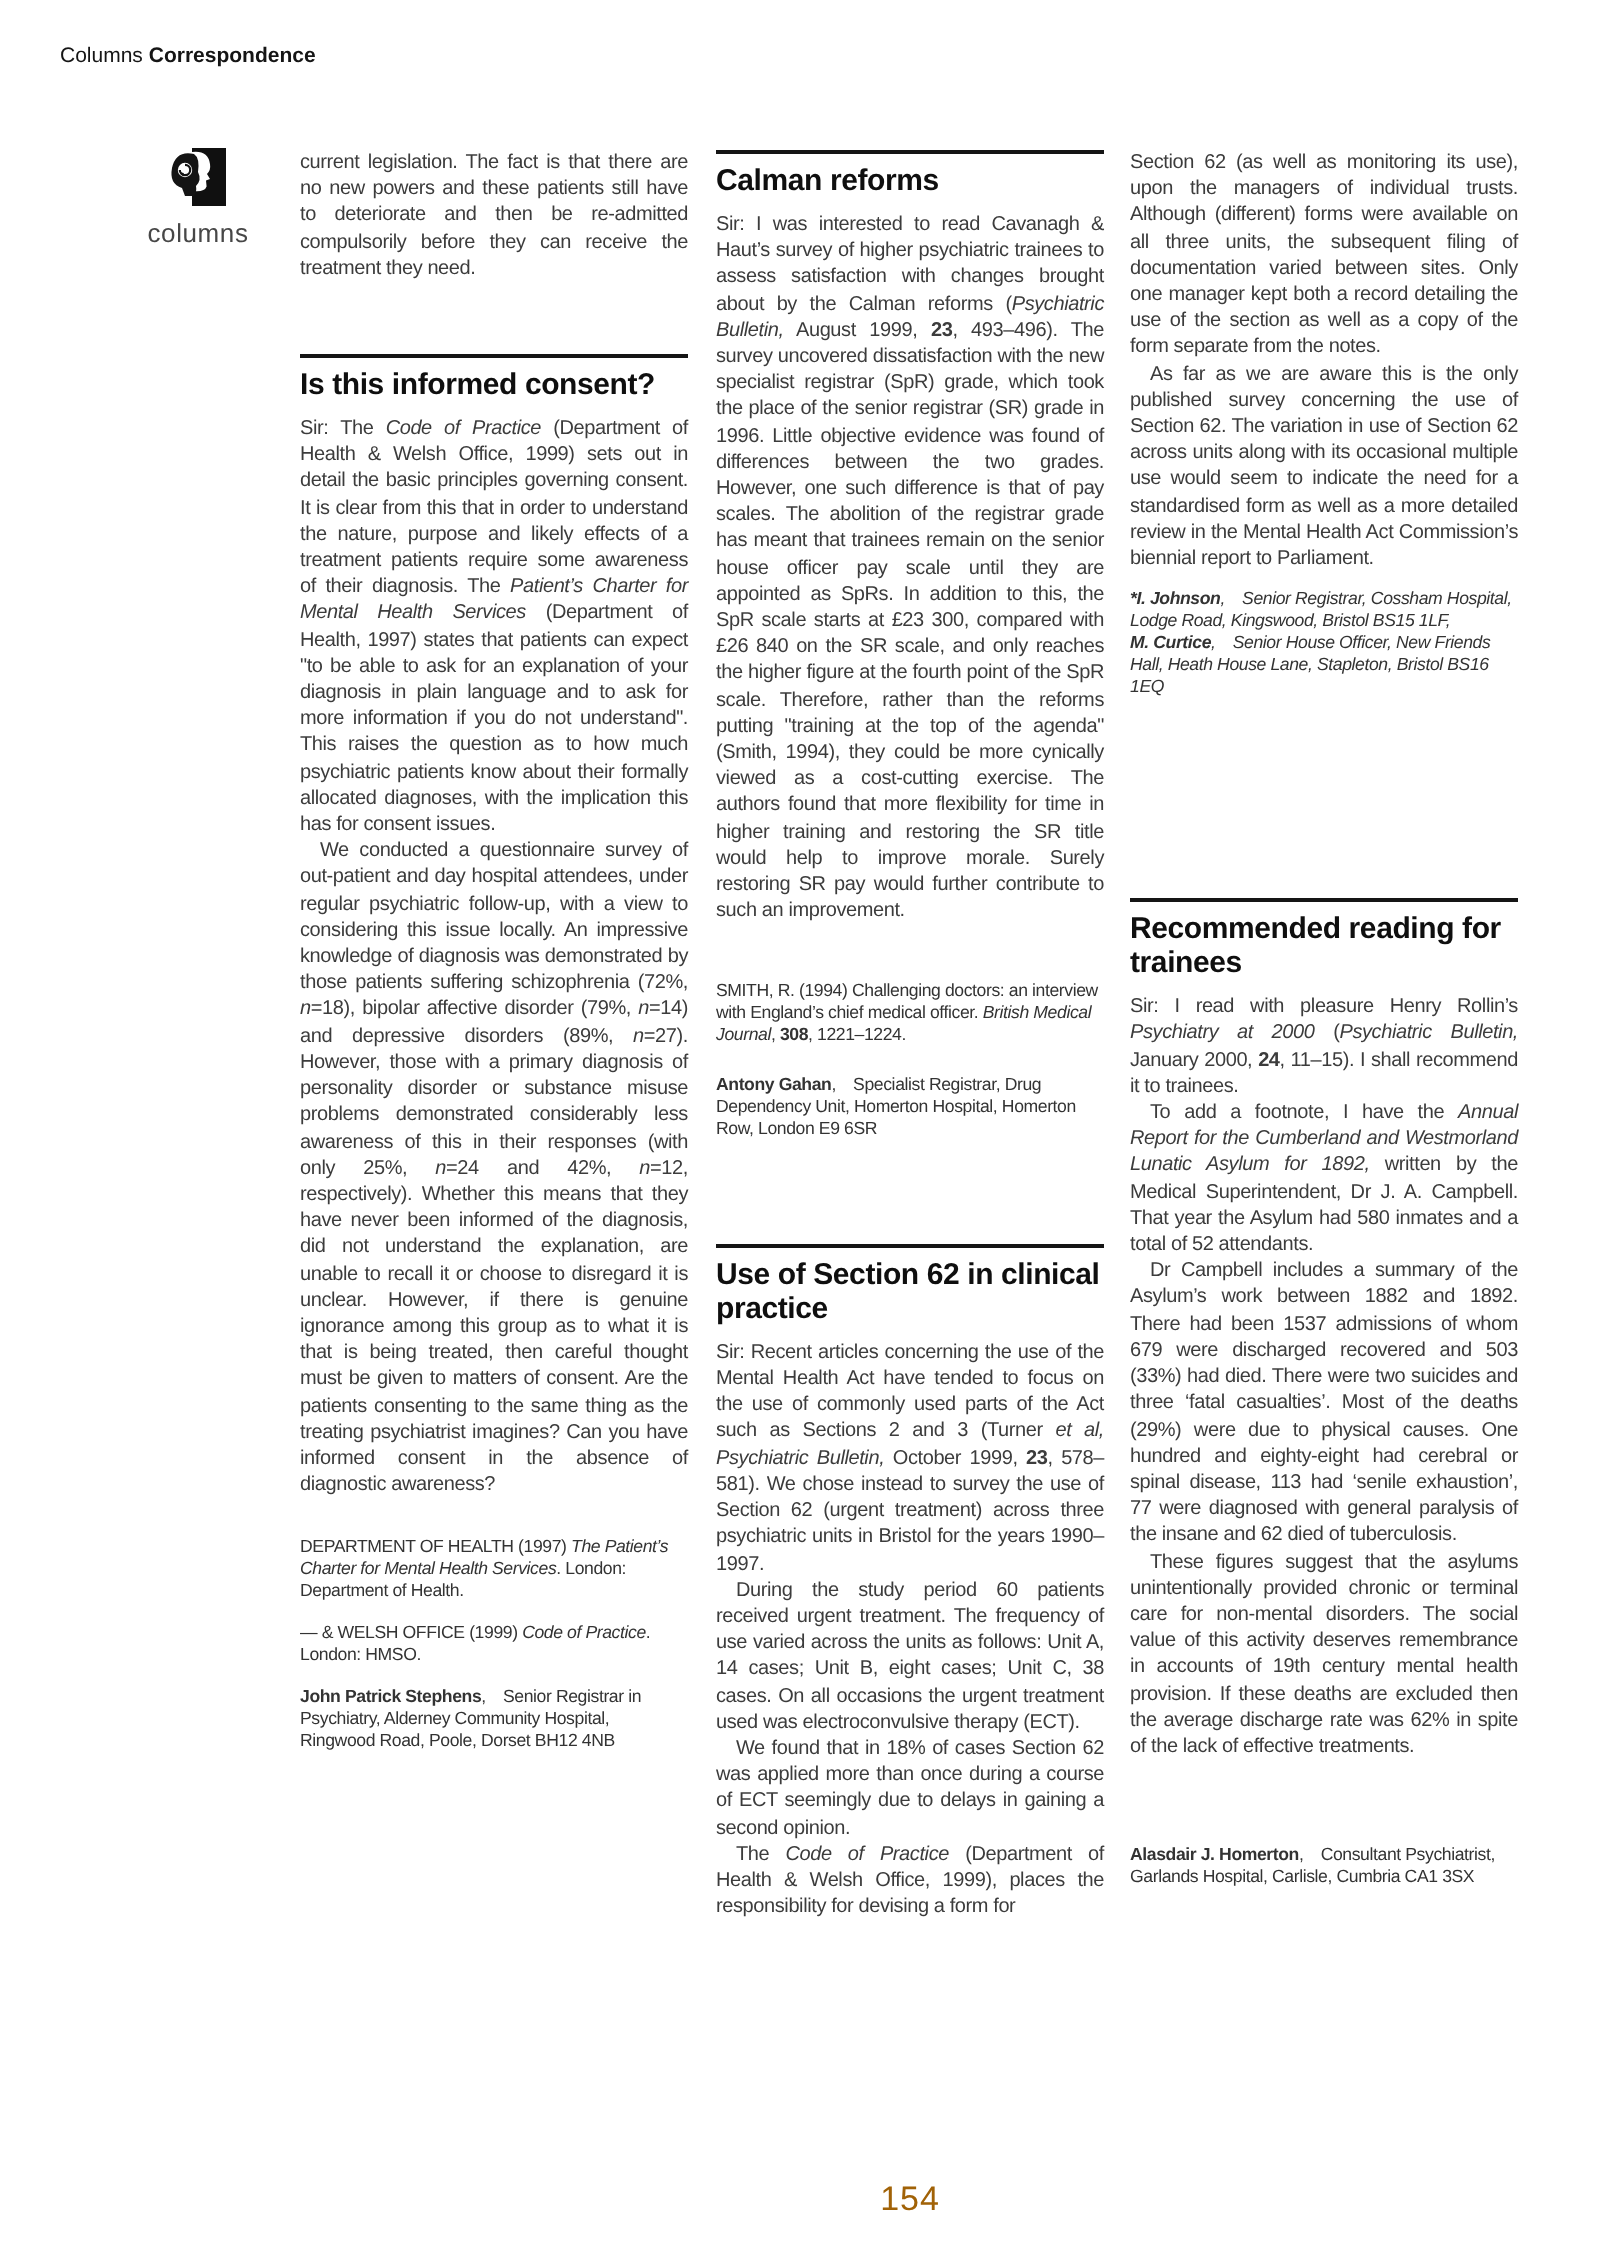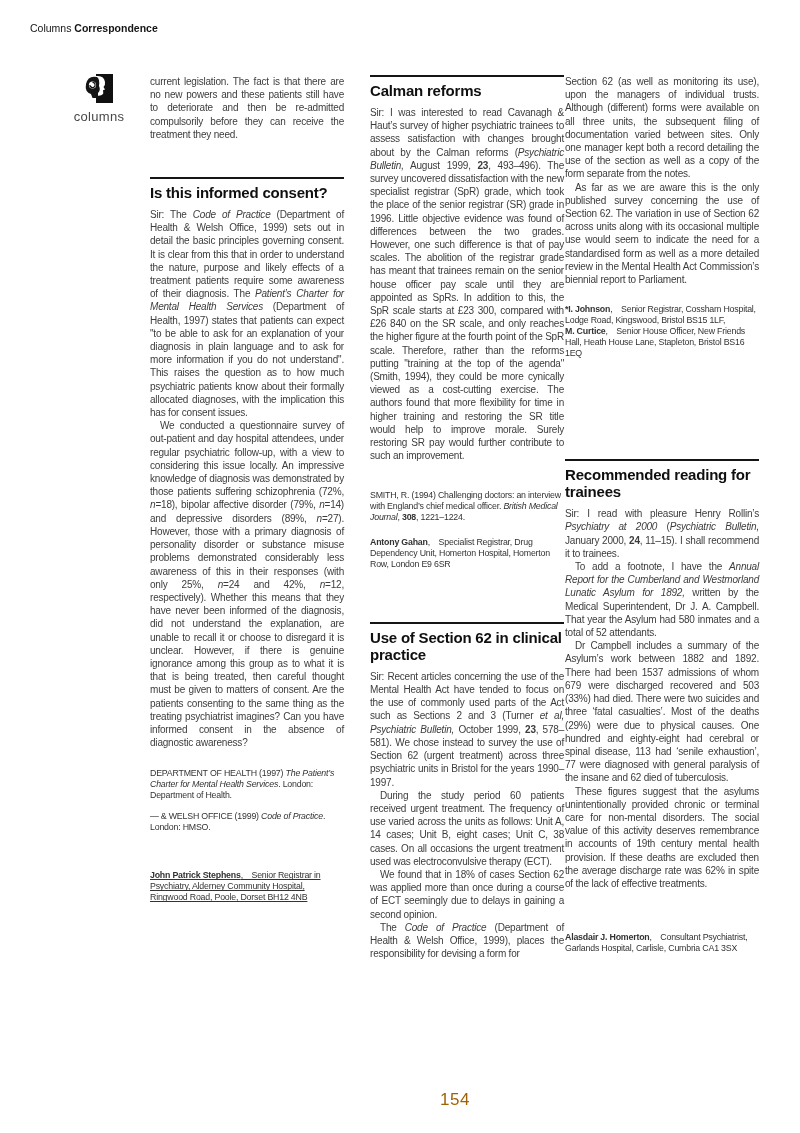--- a/index.html
+++ b/index.html
@@ -8,33 +8,33 @@
     font-family:"Liberation Sans","DejaVu Sans",sans-serif;color:#3c3c3c;
   }
   .masthead{position:absolute;left:30px;top:22px;font-size:10.5px;color:#151515;letter-spacing:0;}
   .bd{font-weight:bold;}
   .it{font-style:italic;}
   .logo{position:absolute;left:72px;top:73px;width:54px;text-align:center;}
   .logo svg{display:block;margin:0 auto;}
   .logo-label{font-size:13px;color:#474747;margin-top:4px;letter-spacing:0.3px;}
   .col{position:absolute;top:75px;width:194px;font-size:10px;line-height:13.2px;letter-spacing:-0.2px;}
   .col1{left:150px;}
-  .col2{left:370px;}
+  .col2{left:358px;}
   .col3{left:565px;}
   .para,.ref,.sig,.letter-title{margin:0;}
   .para{text-align:justify;}
   .para.indent{text-indent:10px;}
   .rule{border-top:2px solid #151515;margin-bottom:5px;}
   .letter-title{
     font-size:15px;line-height:17px;font-weight:bold;color:#0f0f0f;
     letter-spacing:-0.2px;margin-bottom:7px;text-align:left;
   }
   .ref{font-size:8.8px;line-height:10.8px;color:#333;text-align:left;}
   .sig{font-size:8.8px;line-height:11px;color:#333;text-align:left;}  .mt10{margin-top:10px;} .mt14{margin-top:14px;}
-  .mt18{margin-top:18px;} .mt22{margin-top:38px;text-decoration:underline;} .mt26{margin-top:19px;}
+  .mt18{margin-top:8px;font-style:italic;} .mt22{margin-top:11px;} .mt26{margin-top:19px;}
   .mt28{margin-top:28px;} .mt30{margin-top:30px;} .mt36{margin-top:36px;}
   .mt42{margin-top:42px;} .mt52{margin-top:52px;} .mt100{margin-top:100px;}
   .page-number{
     position:absolute;top:1090px;left:150px;width:610px;text-align:center;
     font-size:17px;color:#a16207;letter-spacing:0.5px;
   }
 </style>
 </head>
 <body>
 

